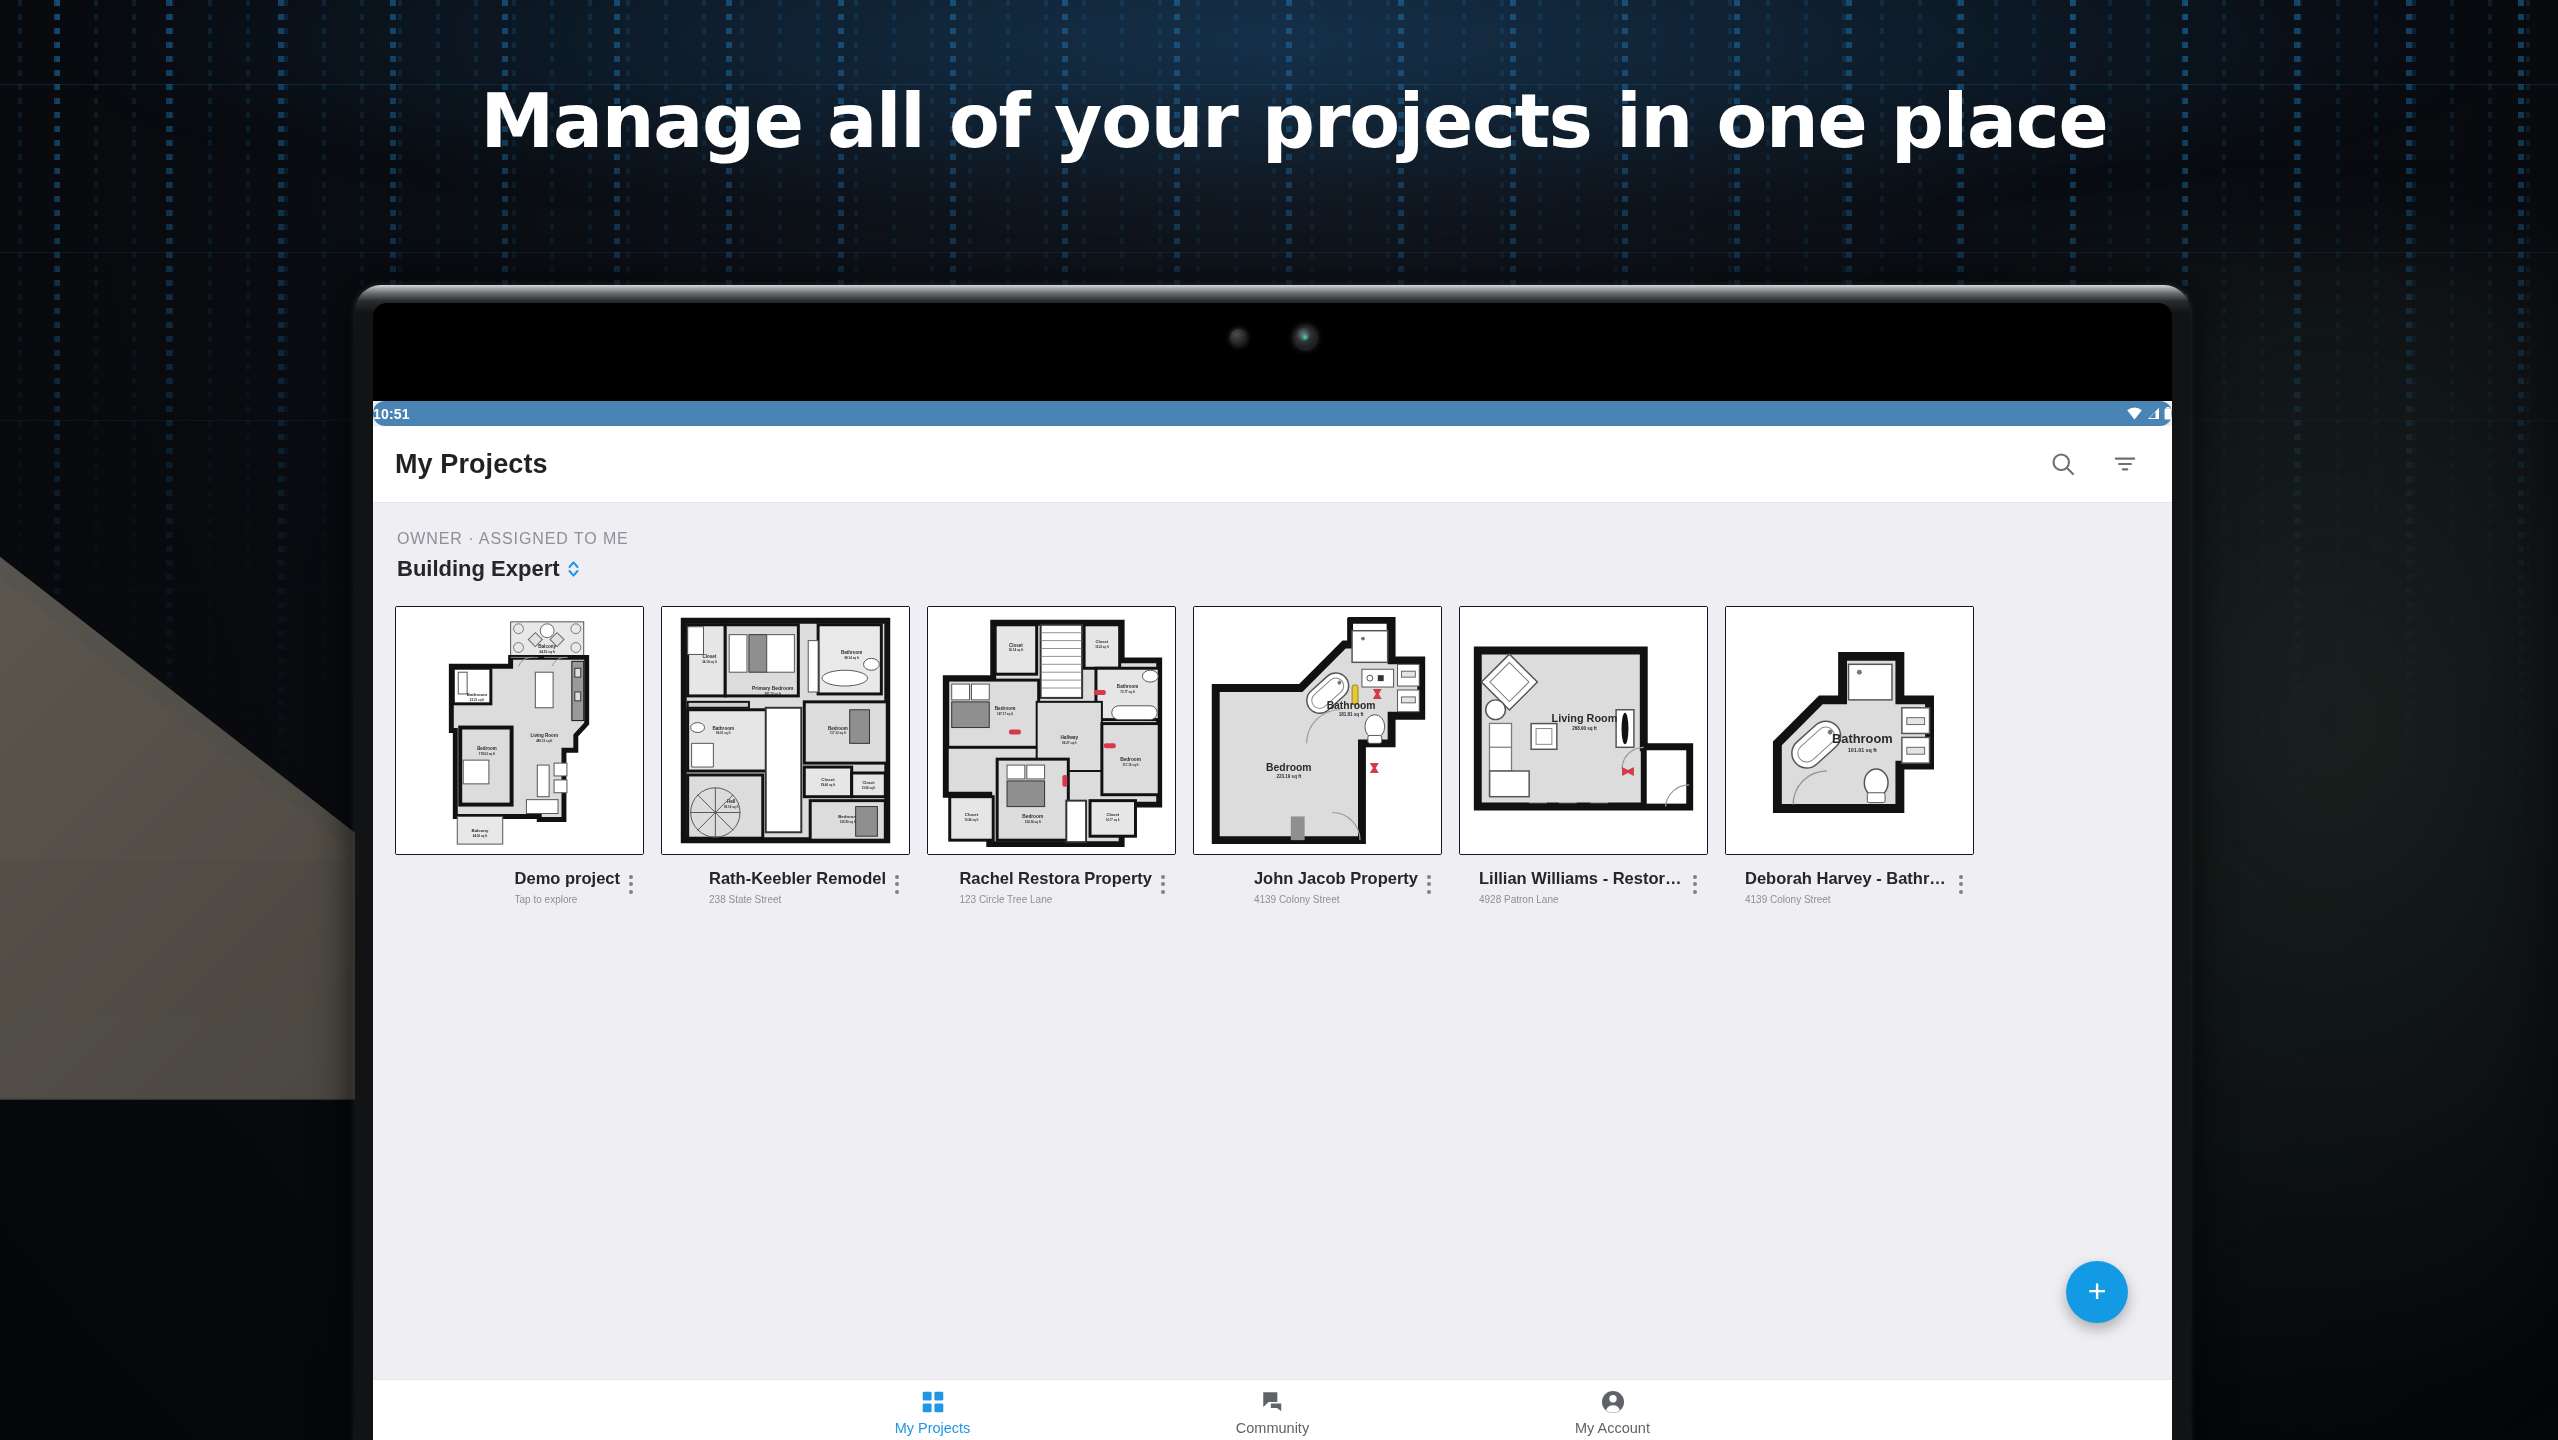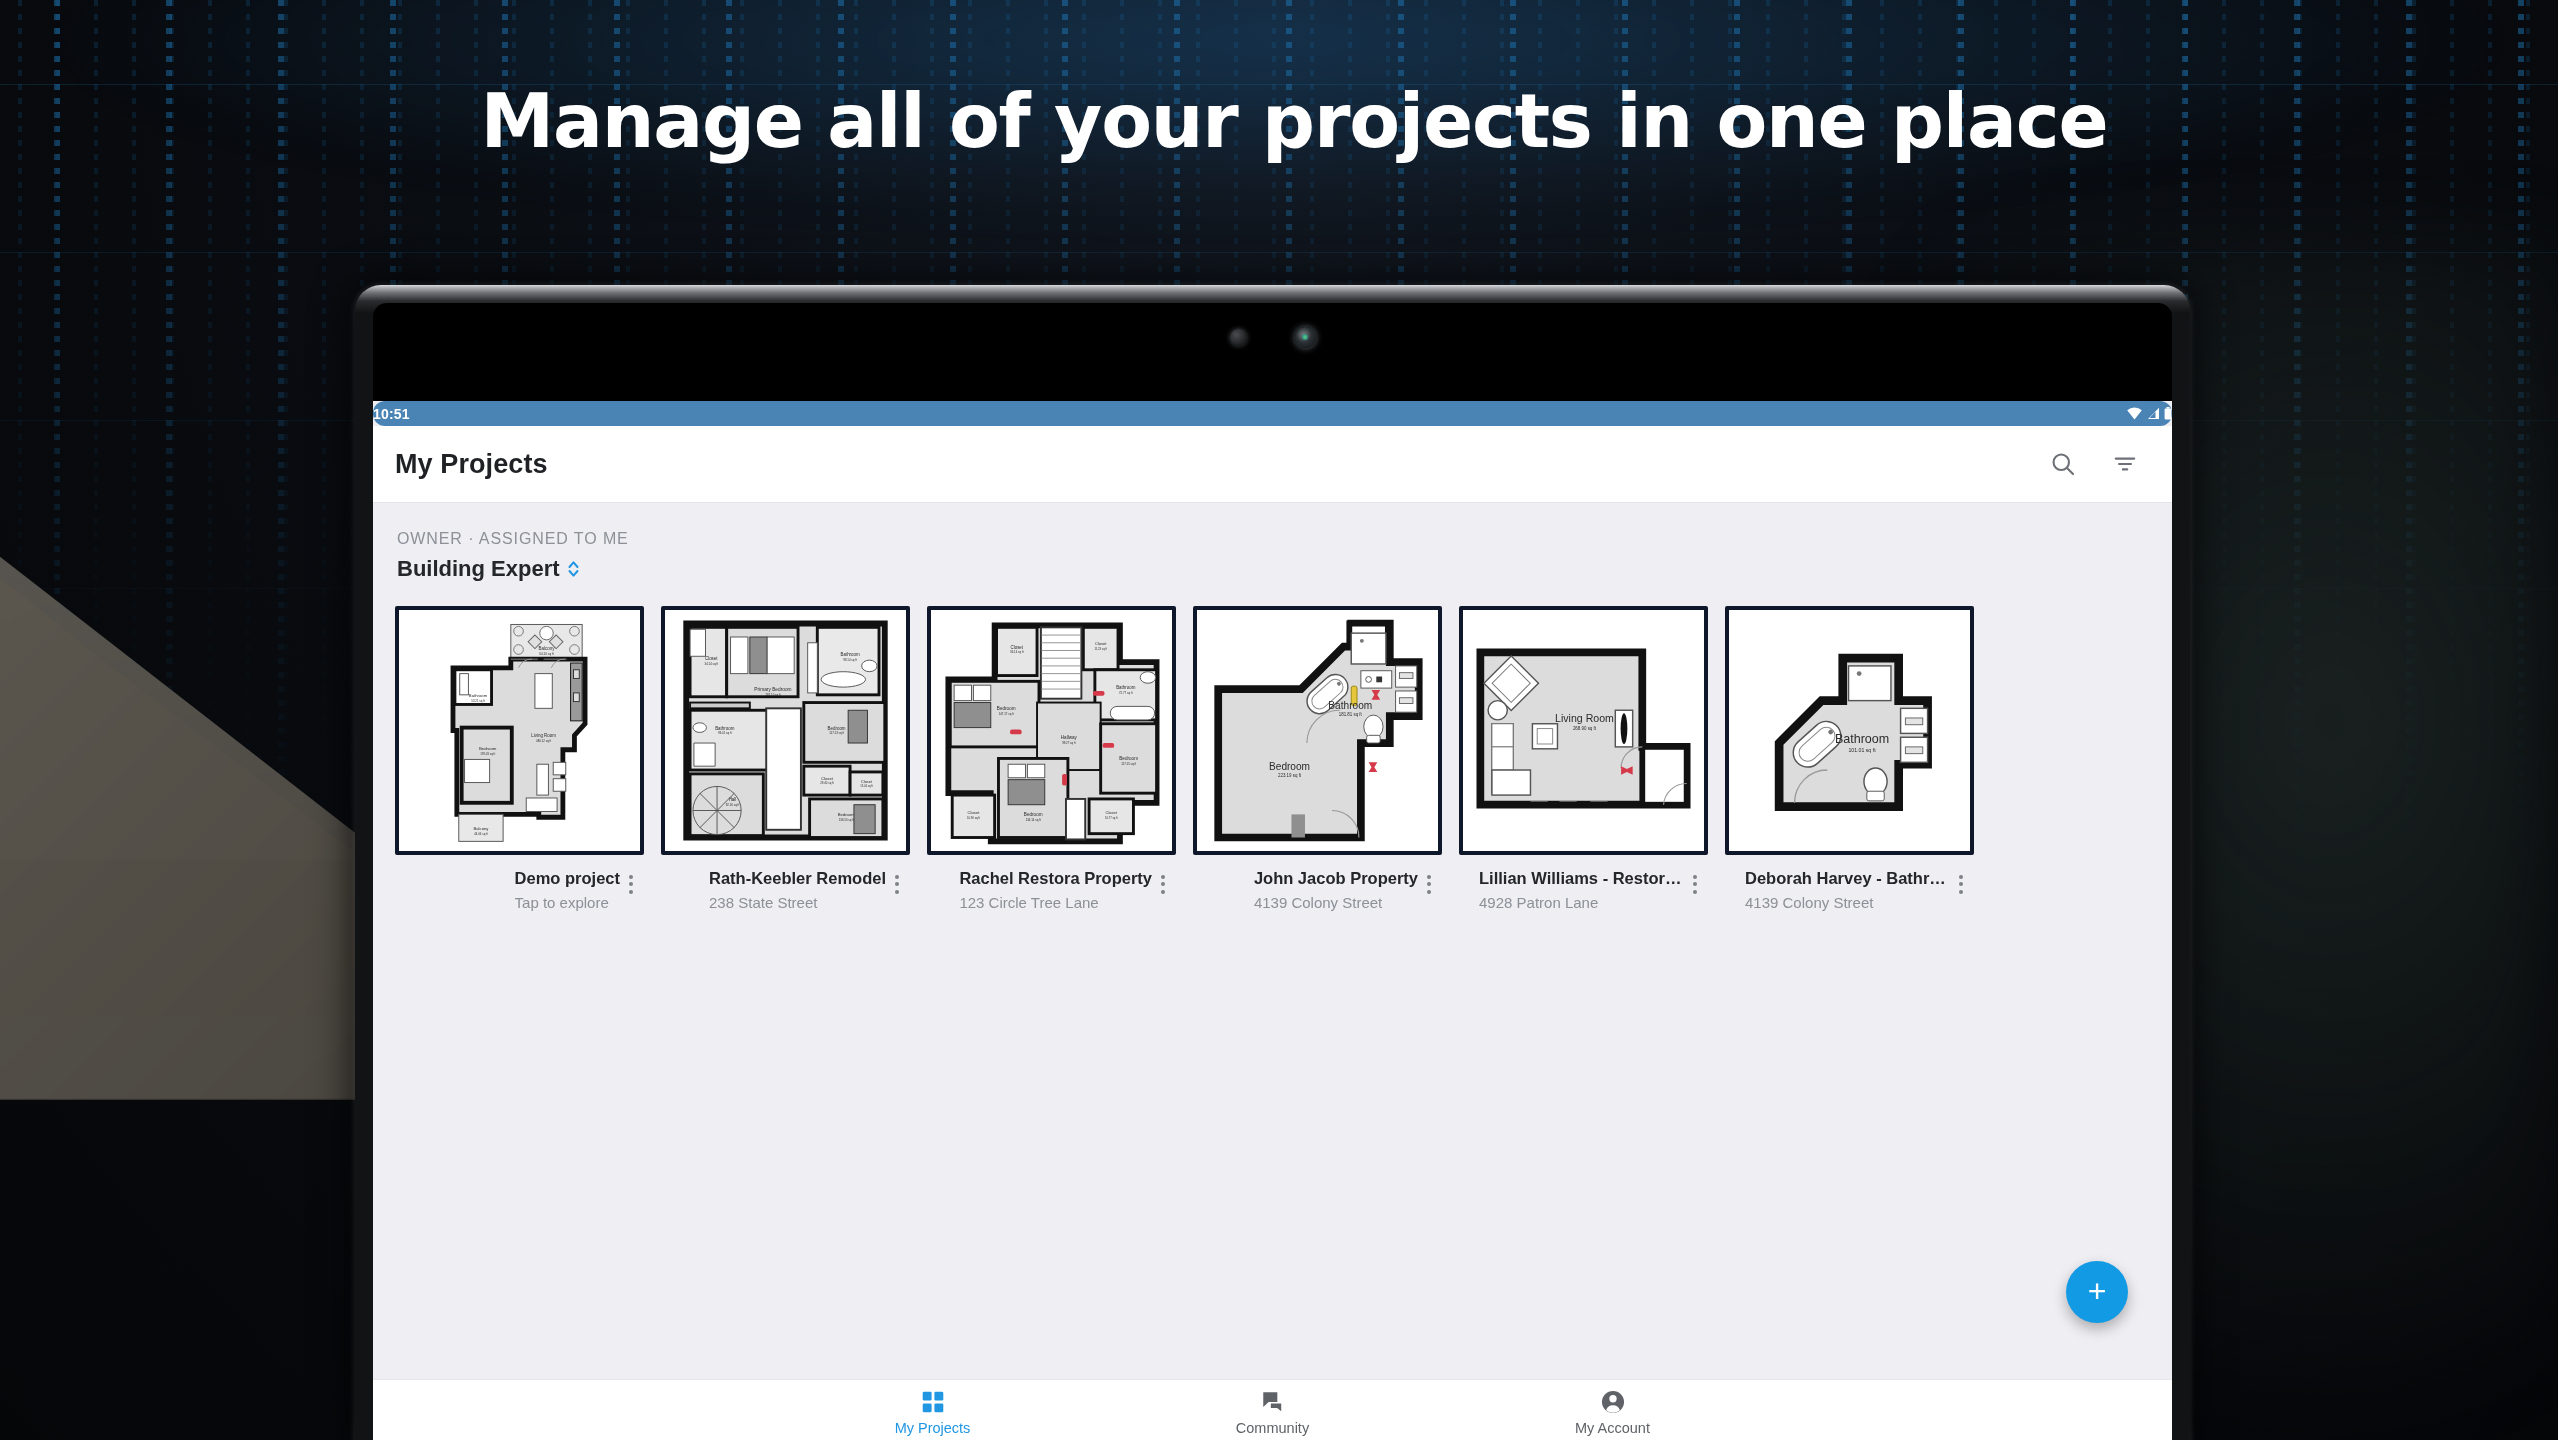--- a/index.html
+++ b/index.html
@@ -154,37 +154,37 @@
   #cards{
     display:flex; gap:17px; margin-top:24px;
     overflow:hidden;
   }
   .card{
     width:249px; flex:0 0 249px;
     background:transparent;
   }
   .card-thumb{
     width:249px; height:249px; background:#fff;
-    border:4px solid #0f172a; border-radius:2px;
+    border:1px solid #0f172a; border-radius:2px;
     position:relative; overflow:hidden;
-    display:flex;align-items:center;justify-content:center;
+    display:flex;align-items:center;justify-content:center;font-weight:bold;
   }
   .card-thumb svg{ display:block; width:100%; height:100%; }
   .card-meta{
     display:flex; justify-content:flex-end; align-items:flex-start;
     padding:14px 2px 0 2px;
   }
   .card-texts{ min-width:0; }
   .card-title{
     font-size:16.5px; font-weight:700; color:#24262a;
     white-space:nowrap; overflow:hidden; text-overflow:ellipsis;
     max-width:205px;
   }
   .card-sub{
-    font-size:15px; color:#8d9097; margin-top:6px;
+    font-size:10px; color:#8d9097; margin-top:6px;
     white-space:nowrap; overflow:hidden; text-overflow:ellipsis;
     max-width:205px;
   }
   .kebab{
     width:22px;height:26px;display:flex;flex-direction:column;
     align-items:center;justify-content:center;gap:3.5px;cursor:pointer;flex:0 0 auto;
     margin-top:2px;
   }
   .kebab i{ width:4px;height:4px;border-radius:50%;background:#7e8188;display:block;}
 

